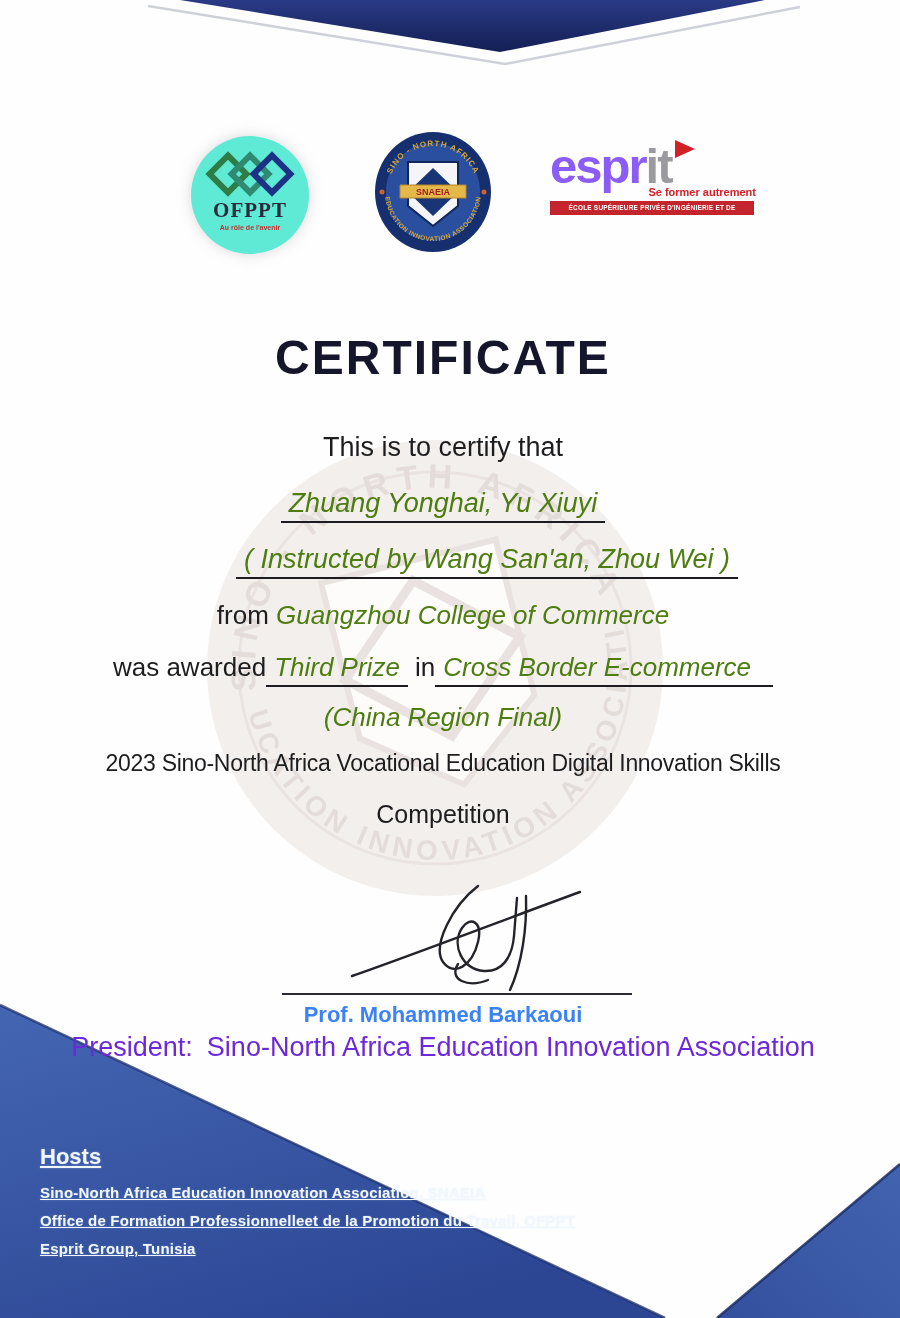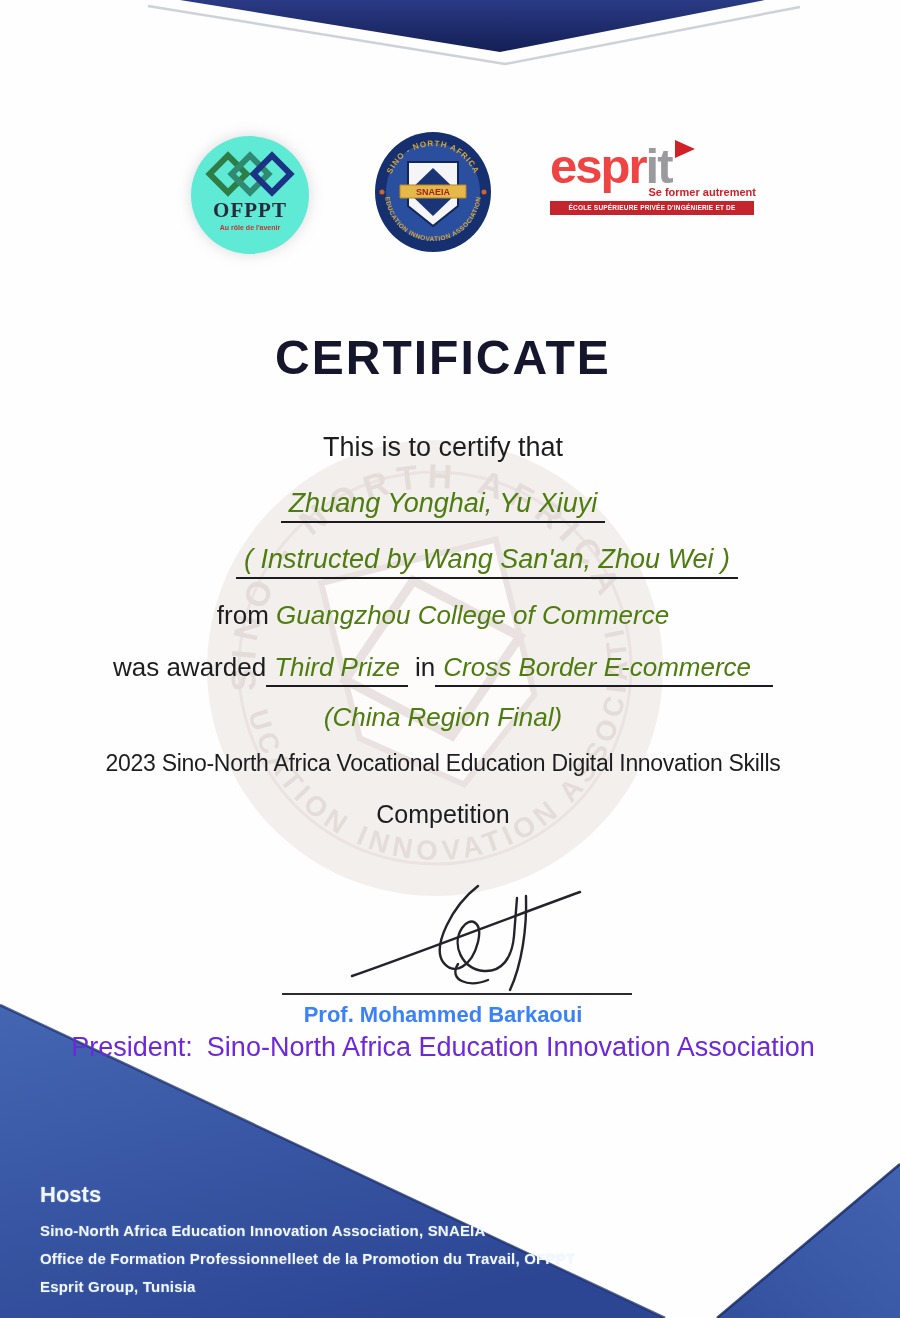--- a/index.html
+++ b/index.html
@@ -18,21 +18,21 @@
             transform:rotate(45deg);margin:0 -5px;background:transparent;}
   .d1{border-color:#2e7d46;}
   .d2{border-color:#2f8a71;}
   .d3{border-color:#1c3285;}
   .ofppt .oname{font-family:"Liberation Serif",serif;font-weight:bold;font-size:21px;
                 color:#2a2a3c;letter-spacing:1px;margin-top:6px;}
   .ofppt .otag{font-size:7px;color:#c23333;font-weight:bold;margin-top:1px;filter:blur(.3px);}
   .snaeia{left:372px;top:130px;width:122px;height:124px;}
   .esprit{left:550px;top:144px;width:220px;text-align:left;}
   .esprit .word{font-weight:bold;font-size:49px;letter-spacing:-2px;line-height:44px;position:relative;display:inline-block;}
-  .esprit .w1{color:#ef4444;}
+  .esprit .w1{color:#8b5cf6;}
   .esprit .w2{color:#9b9b9f;}
   .esprit .flag{position:absolute;right:-24px;top:-4px;width:0;height:0;
                 border-top:9px solid transparent;border-bottom:9px solid transparent;
                 border-left:20px solid #d22027;}
   .esprit .etag{font-size:11px;font-weight:bold;color:#d22027;text-align:right;width:206px;margin-top:-2px;}
   .esprit .ebanner{width:204px;height:14px;background:#c4242b;color:#fff;font-size:6.5px;
                    font-weight:bold;text-align:center;line-height:14px;margin-top:3px;
                    letter-spacing:.2px;overflow:hidden;}
   
   .title{top:330px;font-size:48px;font-weight:bold;letter-spacing:2px;color:#15152c;}
@@ -42,21 +42,21 @@
   .fromline{top:600px;font-size:26px;}
   .awardline{top:652px;font-size:26px;}
   .regionline{top:702px;font-size:26px;}
   .comp1{top:750px;font-size:23px;letter-spacing:-.3px;}
   .comp2{top:800px;font-size:25px;}
   .sigline{left:282px;top:993px;width:350px;border-top:2.5px solid #2a2a33;}
   .profname{top:1002px;font-size:22px;font-weight:bold;color:#3b82f6;}
   .president{top:1032px;font-size:27px;color:#6d28d9;}
   .president .plabel{margin-right:14px;}
   
-  .hosts{left:40px;top:1182px;color:#f2f7ff;z-index:5;}
+  .hosts{left:40px;top:1144px;color:#f2f7ff;z-index:5;text-decoration:underline;}
   .hosts .hhead{font-size:22px;font-weight:bold;margin-bottom:14px;text-shadow:0 0 2px rgba(190,225,255,.4);}
   .hosts .hline{font-size:15px;font-weight:bold;margin-bottom:11px;letter-spacing:.2px;
                 text-shadow:0 0 2px rgba(190,225,255,.3);}
   .wm{left:175px;top:408px;z-index:0;opacity:.9;}
   .z2{z-index:2;}
 </style>
 </head>
 <body>
 
 <div class="page">

